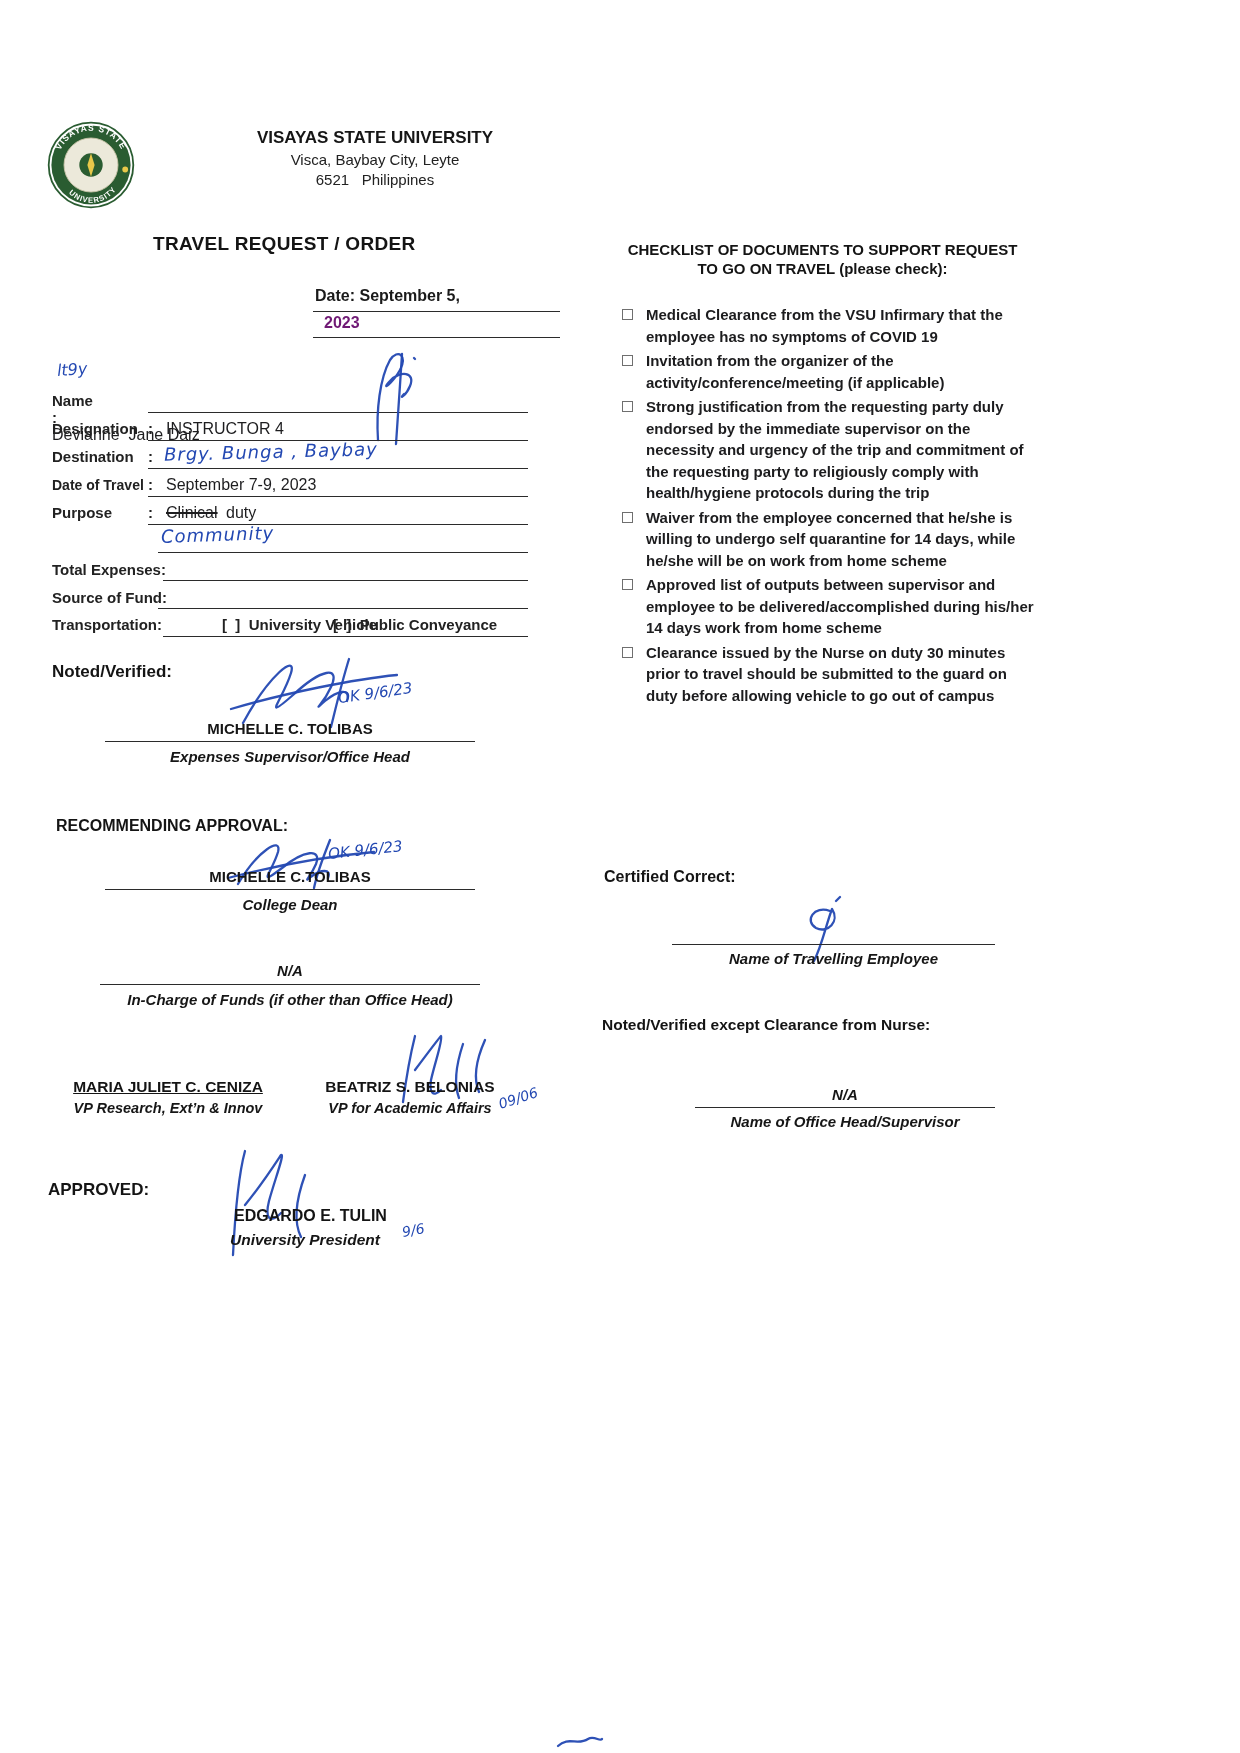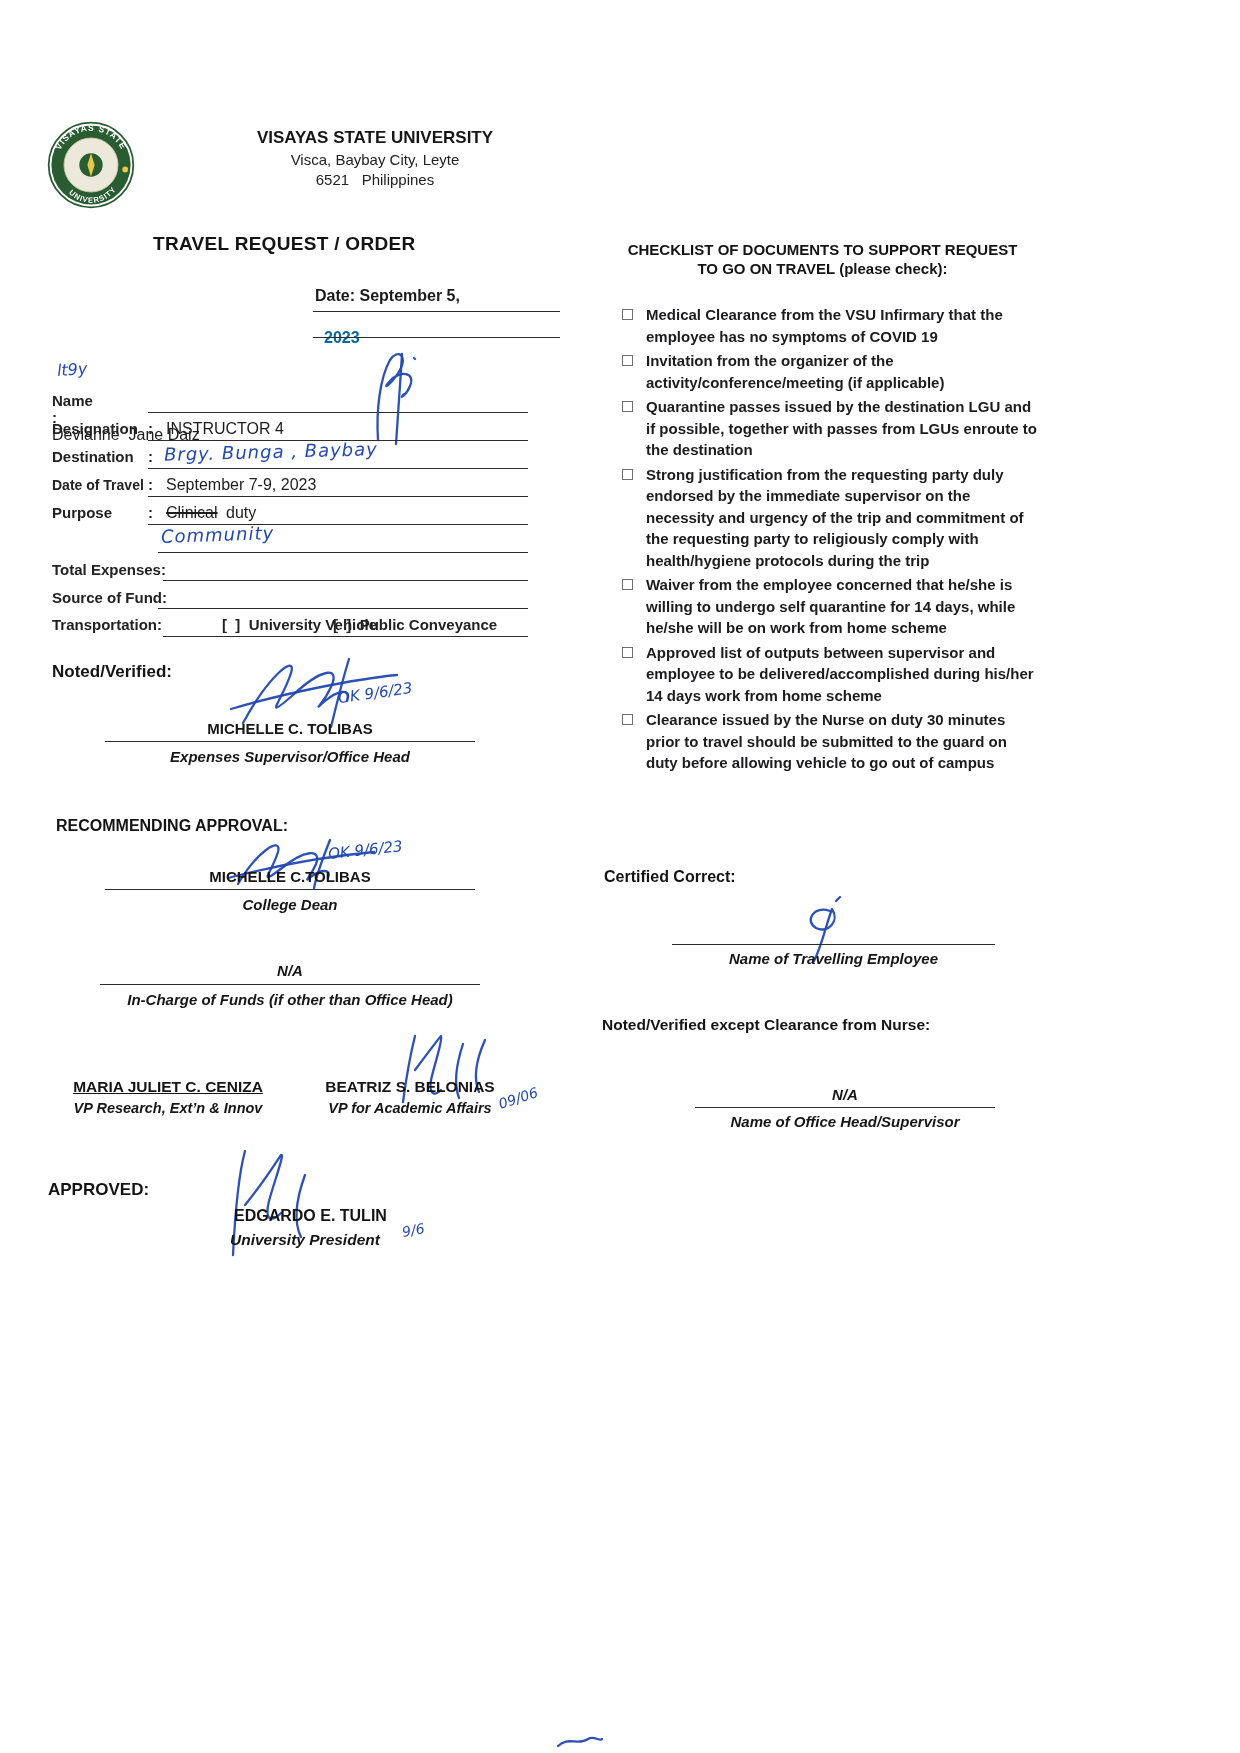--- a/index.html
+++ b/index.html
@@ -64,21 +64,21 @@
   <div class="abs ctr" style="left:205px; top:128px; width:340px;">
     <div class="b fs17" style="color:#161616;">VISAYAS STATE UNIVERSITY</div>
     <div class="fs15" style="margin-top:3px; color:#222;">Visca, Baybay City, Leyte</div>
     <div class="fs15 pre" style="margin-top:3px; color:#222;">6521   Philippines</div>
   </div>
 
   <div class="abs b fs19" style="left:153px; top:233px; color:#141414; letter-spacing:.3px;">TRAVEL REQUEST / ORDER</div>
 
   <div class="abs b fs16" style="left:315px; top:287px; color:#1a1a1a;">Date: September 5,</div>
   <div class="line" style="left:313px; top:311px; width:247px;"></div>
-  <div class="abs b fs16" style="left:324px; top:329px; color:#0369a1;">2023</div>
+  <div class="abs b fs16" style="left:324px; top:314px; color:#701a75;">2023</div>
   <div class="line" style="left:313px; top:337px; width:247px;"></div>
 
   <div class="hand" style="left:57px; top:360px; font-size:16px; transform:rotate(-4deg);">lt9y</div>
 
   <div class="frow" style="left:52px; top:392px; width:480px;flex-direction:column;">
     <span class="flabel">Name</span>
     <span class="fcolon">:</span>
     <span class="fvalue pre">Devianne  Jane Daiz</span>
   </div>
   <div class="line" style="left:148px; top:412px; width:380px;"></div>
@@ -200,24 +200,20 @@
     <div class="chk-item">
       <span class="chk-box"></span>
       <span>Medical Clearance from the VSU Infirmary that the employee has no symptoms of COVID 19</span>
     </div>
     <div class="chk-item">
       <span class="chk-box"></span>
       <span>Invitation from the organizer of the activity/conference/meeting (if applicable)</span>
     </div>
     <div class="chk-item">
       <span class="chk-box"></span>
-      <span>Quarantine passes issued by the destination LGU and if possible, together with passes from LGUs enroute to the destination</span>
-    </div>
-    <div class="chk-item">
-      <span class="chk-box"></span>
       <span>Strong justification from the requesting party duly endorsed by the immediate supervisor on the necessity and urgency of the trip and commitment of the requesting party to religiously comply with health/hygiene protocols during the trip</span>
     </div>
     <div class="chk-item">
       <span class="chk-box"></span>
       <span>Waiver from the employee concerned that he/she is willing to undergo self quarantine for 14 days, while he/she will be on work from home scheme</span>
     </div>
     <div class="chk-item">
       <span class="chk-box"></span>
       <span>Approved list of outputs between supervisor and employee to be delivered/accomplished during his/her 14 days work from home scheme</span>
     </div>

